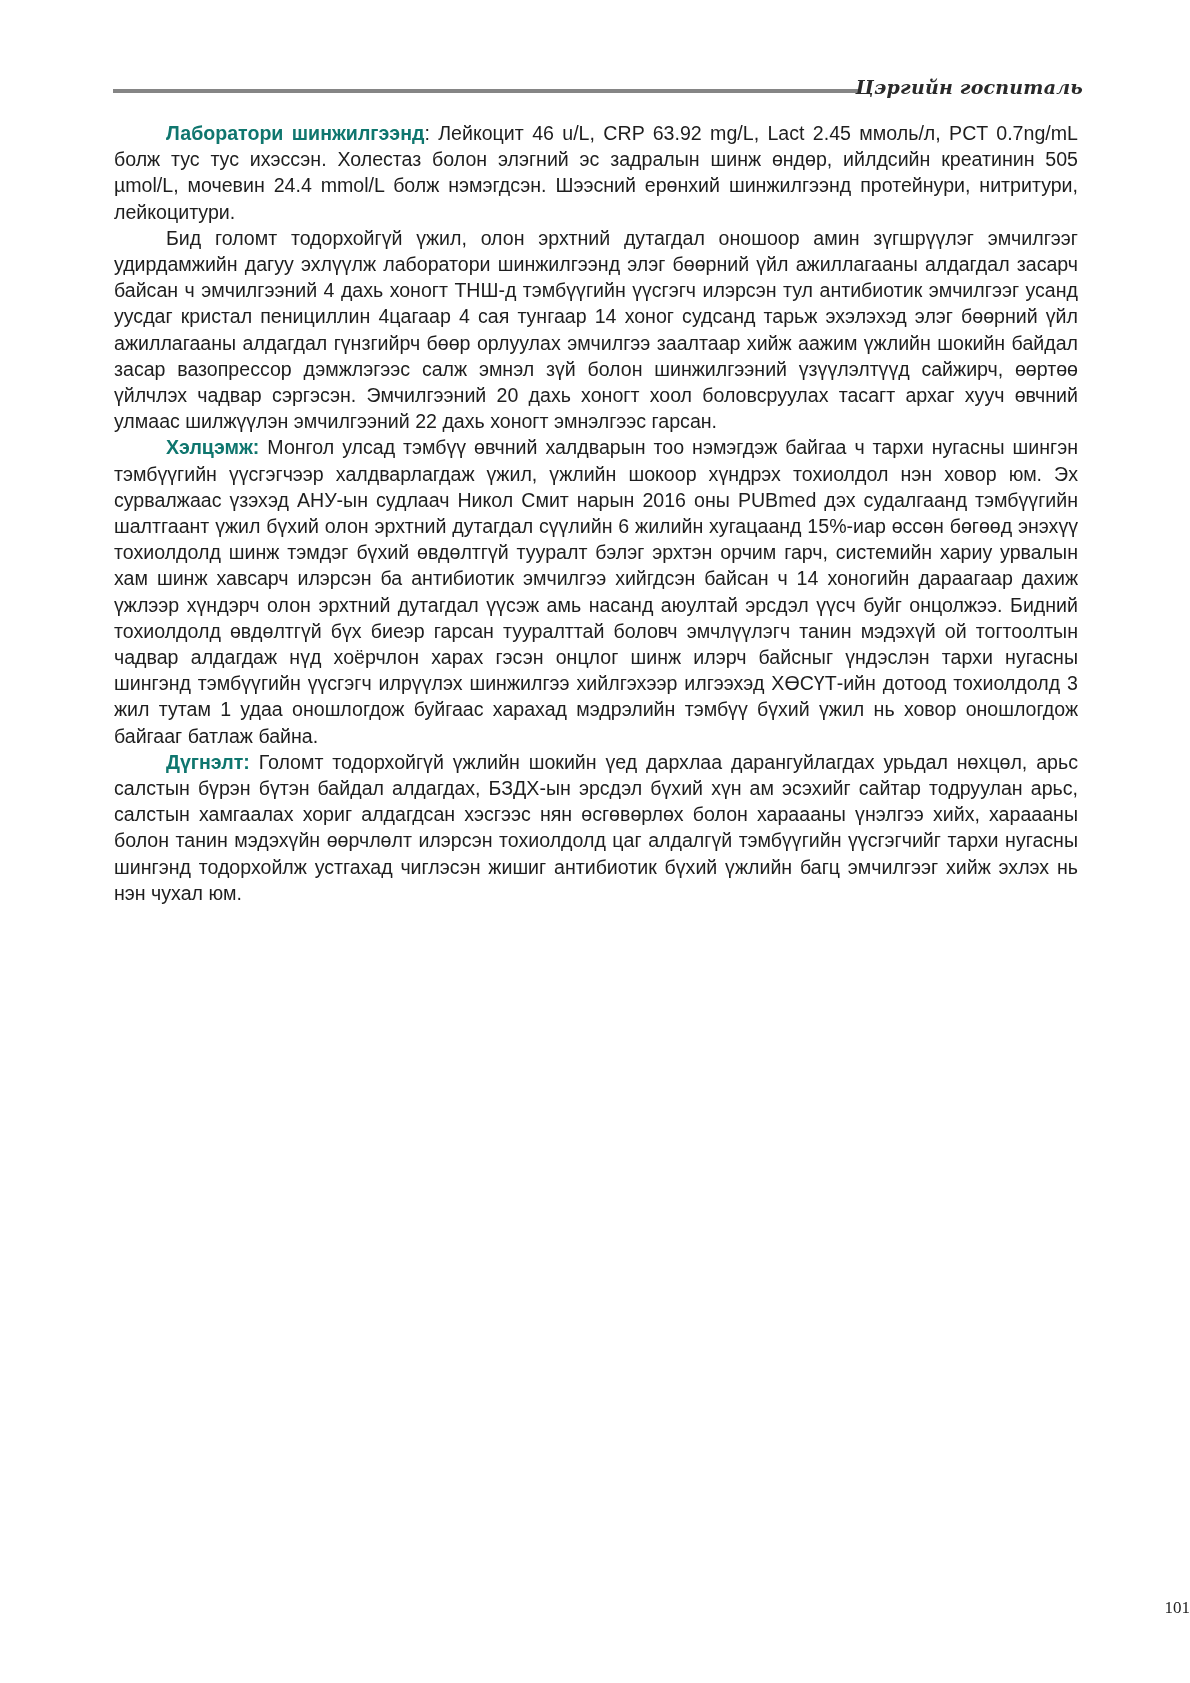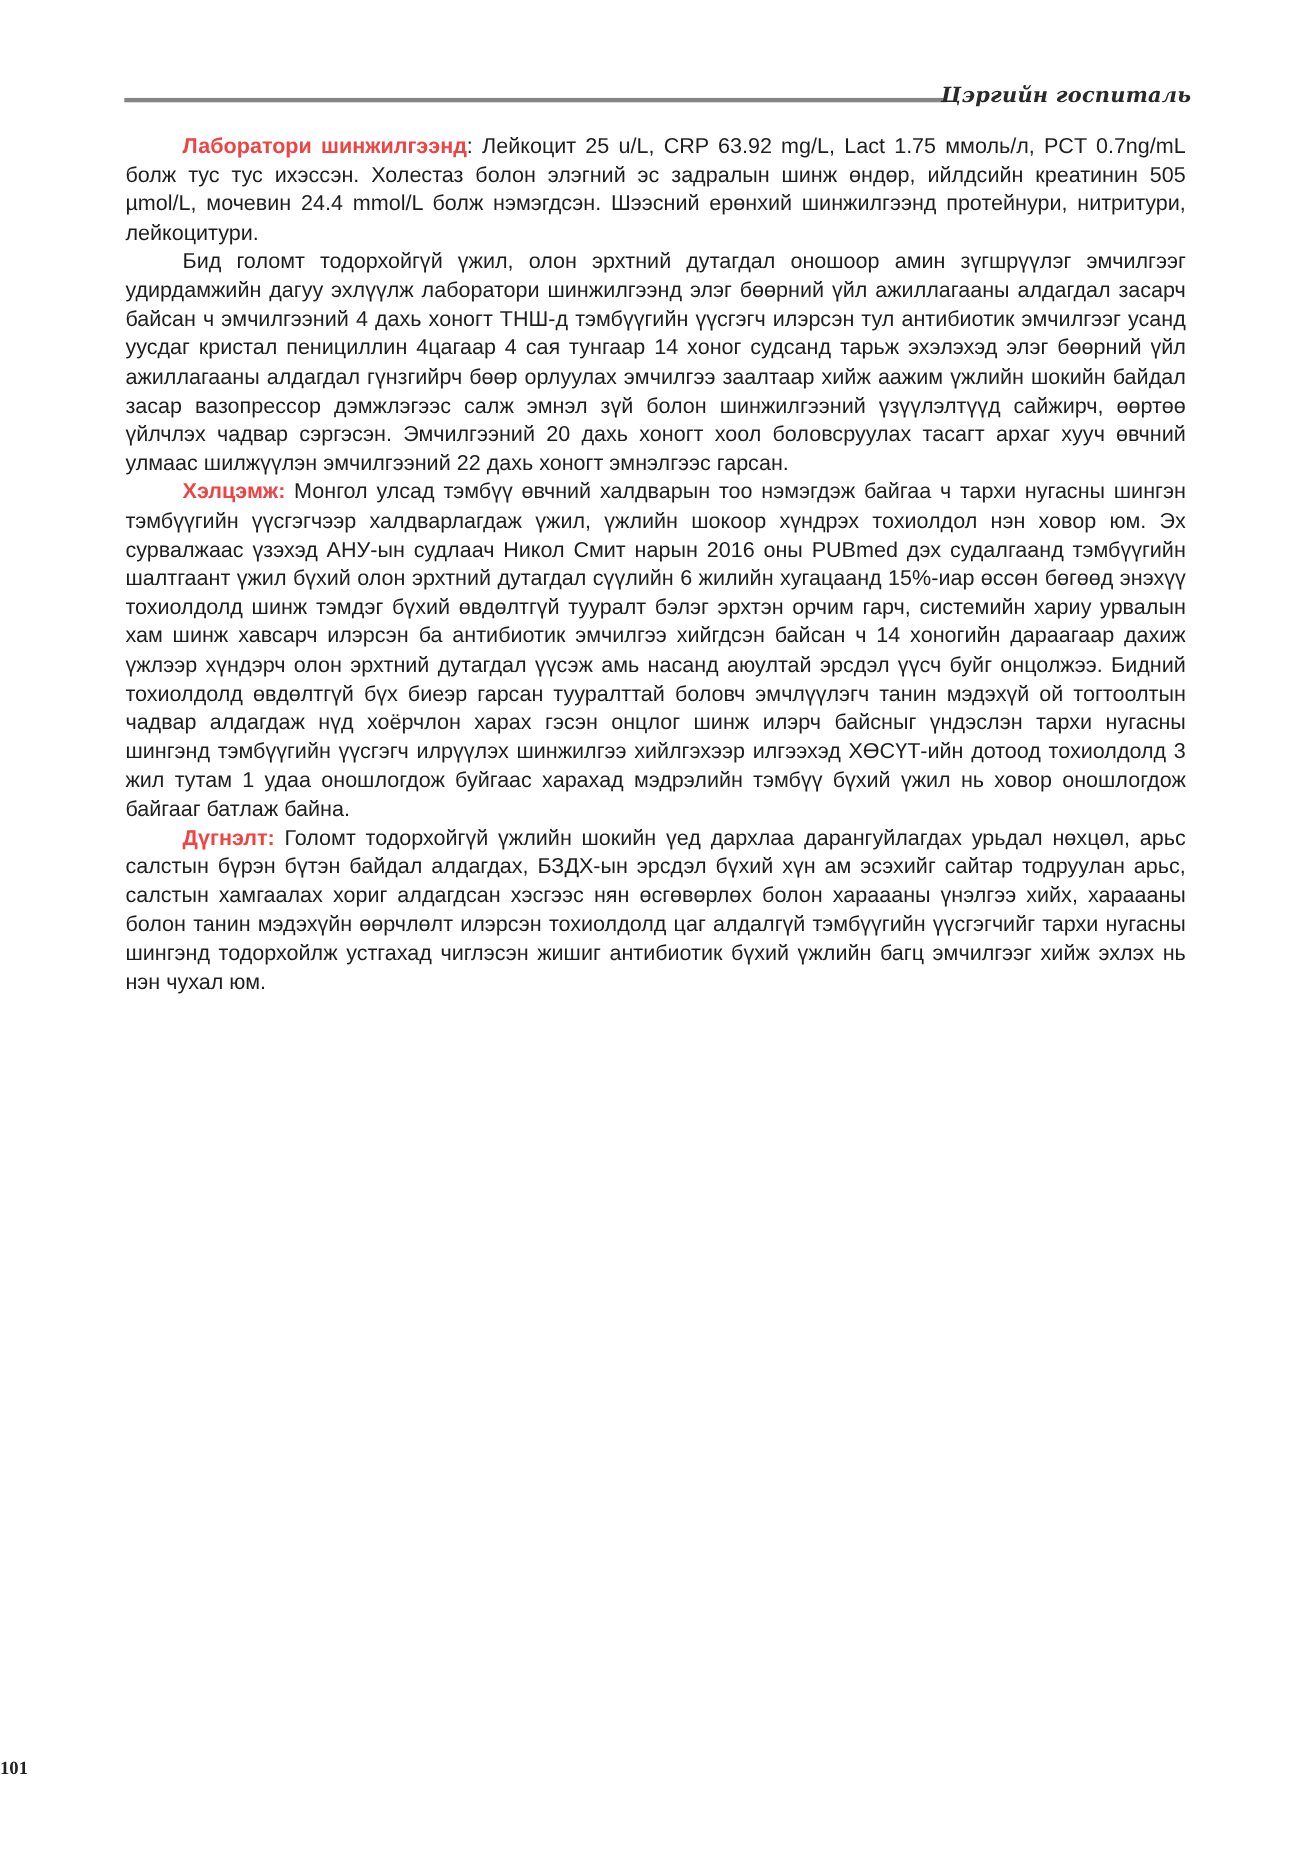--- a/index.html
+++ b/index.html
@@ -3,33 +3,33 @@
 <meta charset="utf-8">
 <style>
   html, body { margin:0; padding:0; background:#ffffff; }
   body { width:1190px; height:1683px; position:relative; overflow:hidden; }
   .page { position:absolute; left:0; top:0; width:1190px; height:1269px; background:#fff; }
   .header-rule { position:absolute; left:113px; top:89px; width:748px; height:4px; background:#858585; }
   .running-head { position:absolute; right:107px; top:76px; font-family:"DejaVu Serif", serif; font-style:italic; font-weight:bold; font-size:19px; color:#2a2a2a; letter-spacing:0.2px; }
   .body-text { position:absolute; left:114px; top:120px; width:964px; font-family:"Liberation Sans", sans-serif; font-size:19.6px; line-height:26.2px; color:#1e1e1e; text-align:justify; }
   .body-text p { margin:0; }
   .body-text p.indent { text-indent:52px; }
-  .body-text b { font-weight:bold; color:#ef4444; }
-  .page-number { position:absolute; left:0; width:1190px; top:1598px; text-align:left; font-family:"Liberation Serif", serif; font-size:17px; color:#222;font-weight:bold; }
+  .body-text b { font-weight:bold; color:#0f766e; }
+  .page-number { position:absolute; left:0; width:1190px; top:1598px; text-align:right; font-family:"Liberation Serif", serif; font-size:17px; color:#222; }
 </style>
 </head>
 <body>
 
 <div class="page">
   <div class="header-rule"></div>
   <div class="running-head">Цэргийн госпиталь</div>
 
   <div class="body-text">
     <p class="indent">
-      <b>Лаборатори шинжилгээнд</b><span>: </span><span>Лейкоцит 25 u/L, CRP 63.92 mg/L, Lact 1.75 ммоль/л, PCT 0.7ng/mL болж тус тус ихэссэн. Холестаз болон элэгний эс задралын шинж өндөр, ийлдсийн креатинин 505 µmol/L, мочевин 24.4 mmol/L болж нэмэгдсэн. Шээсний ерөнхий шинжилгээнд протейнури, нитритури, лейкоцитури.</span>
+      <b>Лаборатори шинжилгээнд</b><span>: </span><span>Лейкоцит 46 u/L, CRP 63.92 mg/L, Lact 2.45 ммоль/л, PCT 0.7ng/mL болж тус тус ихэссэн. Холестаз болон элэгний эс задралын шинж өндөр, ийлдсийн креатинин 505 µmol/L, мочевин 24.4 mmol/L болж нэмэгдсэн. Шээсний ерөнхий шинжилгээнд протейнури, нитритури, лейкоцитури.</span>
     </p>
     <p class="indent">
       <span>Бид голомт тодорхойгүй үжил, олон эрхтний дутагдал оношоор амин зүгшрүүлэг эмчилгээг удирдамжийн дагуу эхлүүлж лаборатори шинжилгээнд элэг бөөрний үйл ажиллагааны алдагдал засарч байсан ч эмчилгээний 4 дахь хоногт ТНШ-д тэмбүүгийн үүсгэгч илэрсэн тул антибиотик эмчилгээг усанд уусдаг кристал пенициллин 4цагаар 4 сая тунгаар 14 хоног судсанд тарьж эхэлэхэд элэг бөөрний үйл ажиллагааны алдагдал гүнзгийрч бөөр орлуулах эмчилгээ заалтаар хийж аажим үжлийн шокийн байдал засар вазопрессор дэмжлэгээс салж эмнэл зүй болон шинжилгээний үзүүлэлтүүд сайжирч, өөртөө үйлчлэх чадвар сэргэсэн. Эмчилгээний 20 дахь хоногт хоол боловсруулах тасагт архаг хууч өвчний улмаас шилжүүлэн эмчилгээний 22 дахь хоногт эмнэлгээс гарсан.</span>
     </p>
     <p class="indent">
       <b>Хэлцэмж:</b><span> </span><span>Монгол улсад тэмбүү өвчний халдварын тоо нэмэгдэж байгаа ч  тархи нугасны шингэн тэмбүүгийн үүсгэгчээр халдварлагдаж үжил, үжлийн шокоор хүндрэх тохиолдол нэн ховор юм. Эх сурвалжаас үзэхэд АНУ-ын судлаач Никол Смит нарын 2016 оны PUBmed дэх судалгаанд тэмбүүгийн шалтгаант үжил бүхий олон эрхтний дутагдал сүүлийн 6 жилийн хугацаанд 15%-иар өссөн бөгөөд энэхүү тохиолдолд шинж тэмдэг бүхий өвдөлтгүй тууралт бэлэг эрхтэн орчим гарч, системийн хариу урвалын хам шинж хавсарч илэрсэн ба антибиотик эмчилгээ хийгдсэн байсан ч 14 хоногийн дараагаар дахиж үжлээр хүндэрч олон эрхтний дутагдал үүсэж амь насанд аюултай эрсдэл үүсч буйг онцолжээ. Бидний тохиолдолд өвдөлтгүй бүх биеэр гарсан тууралттай боловч эмчлүүлэгч танин мэдэхүй ой тогтоолтын чадвар алдагдаж нүд хоёрчлон харах гэсэн онцлог шинж илэрч байсныг үндэслэн тархи нугасны шингэнд тэмбүүгийн үүсгэгч илрүүлэх шинжилгээ хийлгэхээр илгээхэд ХӨСҮТ-ийн дотоод тохиолдолд 3 жил тутам 1 удаа оношлогдож буйгаас харахад мэдрэлийн тэмбүү бүхий үжил нь ховор оношлогдож байгааг батлаж байна.</span>
     </p>
     <p class="indent">
       <b>Дүгнэлт:</b><span> </span><span>Голомт тодорхойгүй үжлийн шокийн үед дархлаа дарангуйлагдах урьдал нөхцөл, арьс салстын бүрэн бүтэн байдал алдагдах, БЗДХ-ын эрсдэл бүхий хүн ам эсэхийг сайтар тодруулан арьс, салстын хамгаалах хориг алдагдсан хэсгээс нян өсгөвөрлөх болон хараааны үнэлгээ хийх, хараааны болон танин мэдэхүйн өөрчлөлт илэрсэн тохиолдолд цаг алдалгүй тэмбүүгийн үүсгэгчийг тархи нугасны шингэнд тодорхойлж  устгахад чиглэсэн жишиг антибиотик бүхий үжлийн багц эмчилгээг хийж эхлэх нь нэн чухал юм.</span>
     </p>

